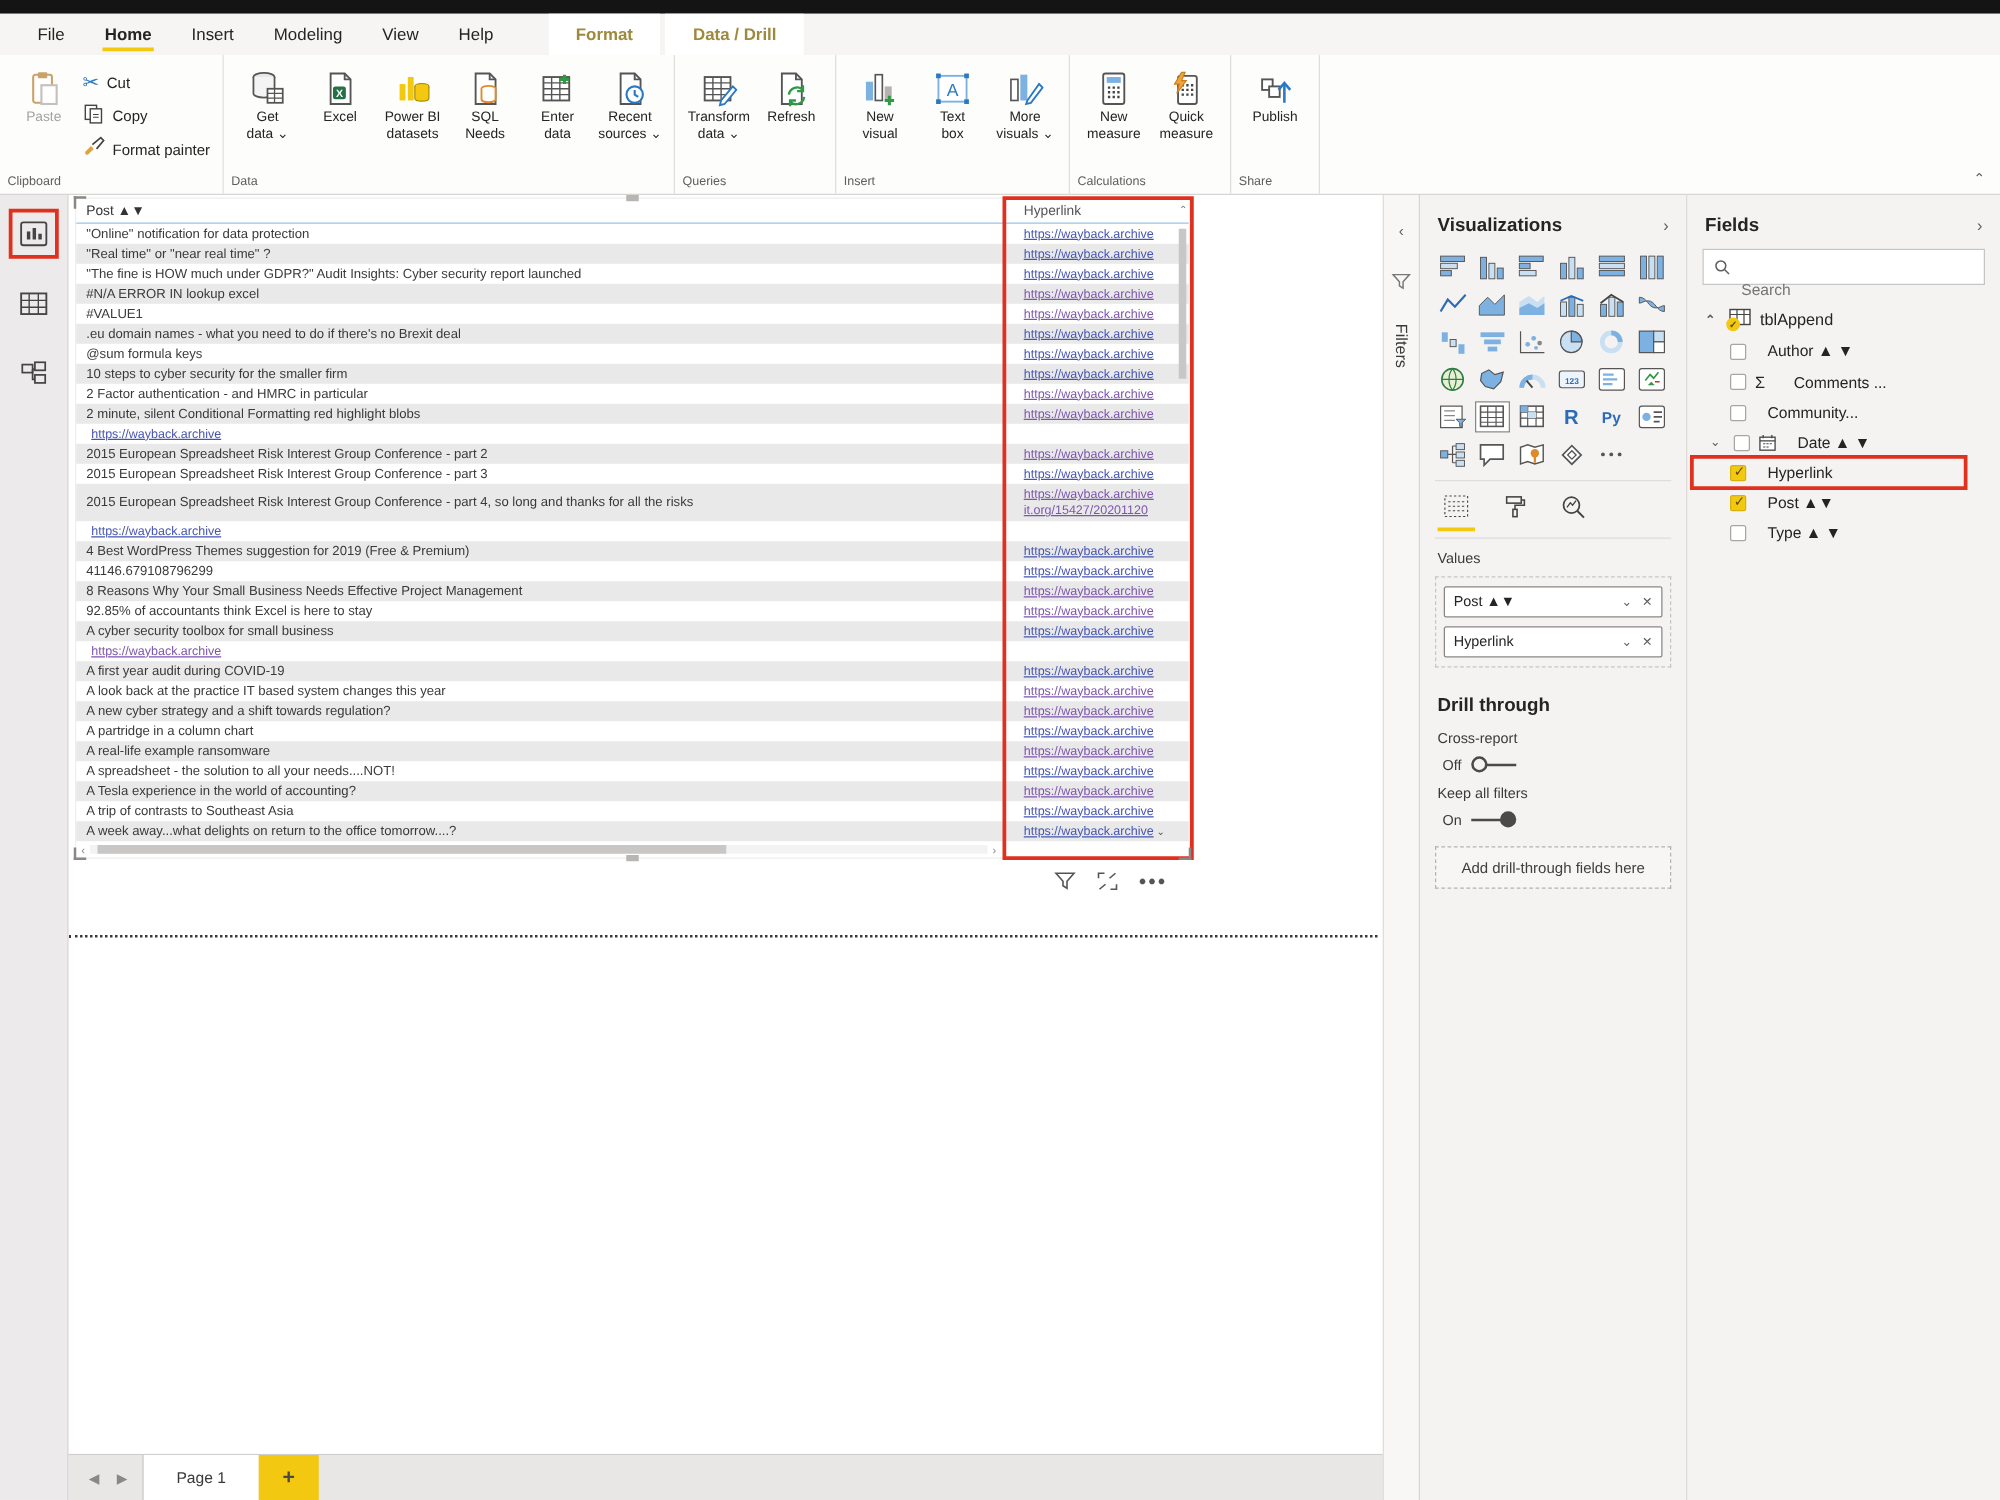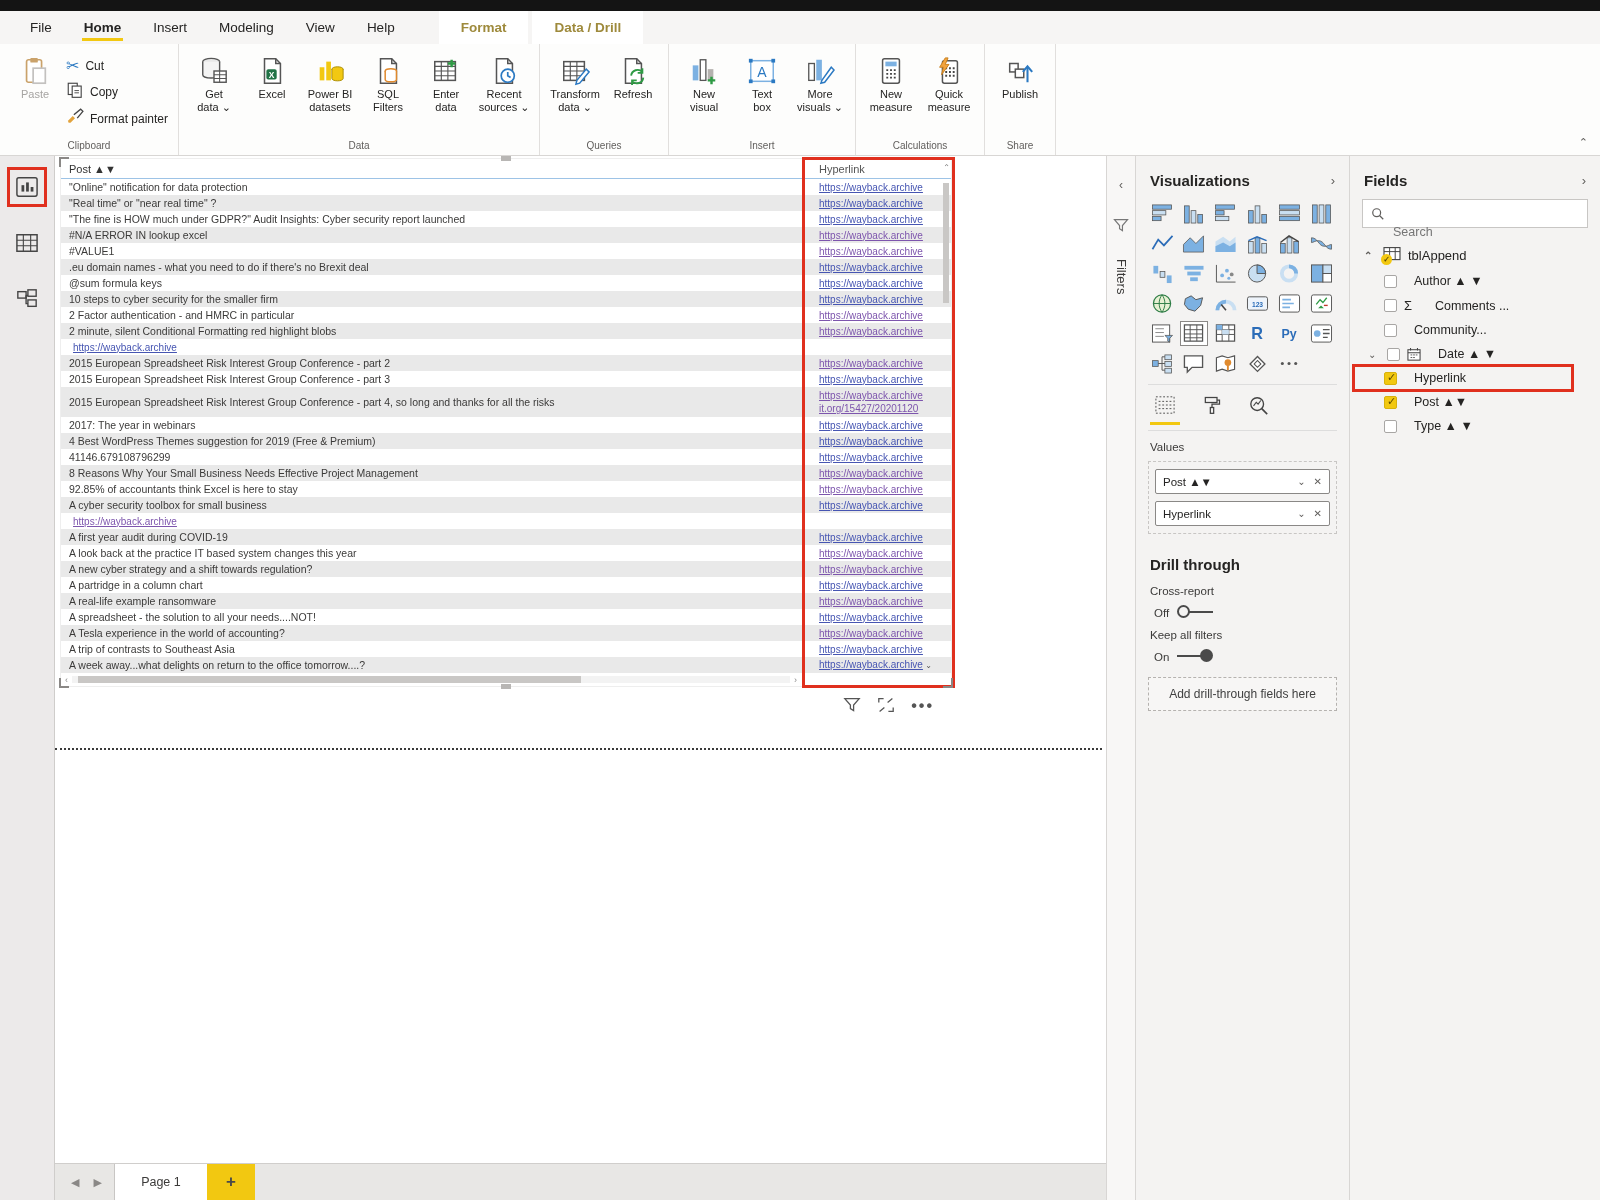--- a/index.html
+++ b/index.html
@@ -13,21 +13,21 @@
   .tabs-row { height:33px; background:#f6f5f4; display:flex; align-items:stretch; padding-left:14px; }
   .rtab { padding:0 16px; display:flex; align-items:center; font-size:13.5px; color:#252423; cursor:pointer; position:relative; }
   .rtab.active { font-weight:bold; }
   .rtab.active::after { content:""; position:absolute; left:14px; right:14px; bottom:3px; height:3px; background:#f2c811; }
   .ctx-wrap { display:flex; margin-left:28px; }
   .rtab.contextual { background:#fff; color:#9e8a3c; font-weight:bold; margin-right:4px; padding:0 22px; }
 
   .ribbon-body { height:112px; background:#fdfdfc; border-bottom:1px solid #d8d6d4; display:flex; position:relative; }
   .rgroup { display:flex; flex-direction:column; padding:4px 6px 0 6px; border-right:1px solid #e1dfdd; }
   .rgroup-buttons { flex:1; display:flex; align-items:flex-start; }
-  .rgroup-label { text-align:center; font-size:10px; color:#605e5c; padding:3px 0 4px; }
+  .rgroup-label { text-align:left; font-size:10px; color:#605e5c; padding:3px 0 4px; }
   .bigbtn { width:58px; display:flex; flex-direction:column; align-items:center; padding-top:6px; cursor:pointer; }
   .bigbtn .ric { height:34px; display:flex; align-items:center; justify-content:center; }
   .bigbtn .blab { font-size:11px; line-height:13px; text-align:center; color:#252423; white-space:pre-line; }
   .bigbtn.disabled .blab { color:#a6a4a2; }
   .smallstack { display:flex; flex-direction:column; justify-content:center; gap:6px; padding:8px 4px 0 2px; }
   .smallbtn { display:flex; align-items:center; gap:6px; font-size:12px; cursor:pointer; }
   .ribbon-collapse { position:absolute; right:12px; bottom:6px; font-size:11px; color:#605e5c; cursor:pointer; }
 
   
   .workspace { display:flex; height:1044px; }
@@ -221,21 +221,21 @@
         <div class="bigbtn">
           <span class="ric">
             <svg width="30" height="30" viewBox="0 0 32 32">
               <path d="M8 3h12l5 5v21H8Z" fill="#fff" stroke="#555" stroke-width="1.6"></path>
               <path d="M20 3v5h5" fill="none" stroke="#555" stroke-width="1.6"></path>
               <ellipse cx="19" cy="16" rx="6" ry="2.5" fill="#fff" stroke="#e08a2e" stroke-width="1.6"></ellipse>
               <path d="M13 16v9c0 1.4 2.7 2.5 6 2.5s6-1.1 6-2.5v-9" fill="#fff" stroke="#e08a2e" stroke-width="1.6"></path>
             </svg>
           </span>
           <span class="blab">SQL
-Filters</span>
+Needs</span>
         </div>
         <div class="bigbtn">
           <span class="ric">
             <svg width="30" height="30" viewBox="0 0 32 32">
               <rect x="4" y="6" width="22" height="20" fill="#fff" stroke="#555" stroke-width="1.6"></rect>
               <path d="M4 11h22M4 16h22M4 21h22M11 6v20M18 6v20" stroke="#555" stroke-width="1.2"></path>
               <path d="M22 4v8M18 8h8" stroke="#2e9a44" stroke-width="2.6"></path>
             </svg>
           </span>
           <span class="blab">Enter
@@ -457,21 +457,20 @@
               </div>
               <div class="trow">
                 <div class="cpost">2015 European Spreadsheet Risk Interest Group Conference - part 3</div>
                 <div class="clink"><a style="color:#4655b2">https://wayback.archive</a></div>
               </div>
               <div class="trow even" style="min-height: 30px;">
                 <div class="cpost">2015 European Spreadsheet Risk Interest Group Conference - part 4, so long and thanks for all the risks</div>
                 <div class="clink"><a style="color:#7d55ad">https://wayback.archive</a><br><a style="color:#7d55ad">it.org/15427/20201120</a></div>
               </div>
               <div class="trow">
-                <div class="cpost">2017: The year in webinars</div>
                 <div class="clink"><a style="color:#4655b2">https://wayback.archive</a></div>
               </div>
               <div class="trow even">
                 <div class="cpost">4 Best WordPress Themes suggestion for 2019 (Free &amp; Premium)</div>
                 <div class="clink"><a style="color:#4655b2">https://wayback.archive</a></div>
               </div>
               <div class="trow">
                 <div class="cpost">41146.679108796299</div>
                 <div class="clink"><a style="color:#4655b2">https://wayback.archive</a></div>
               </div>

